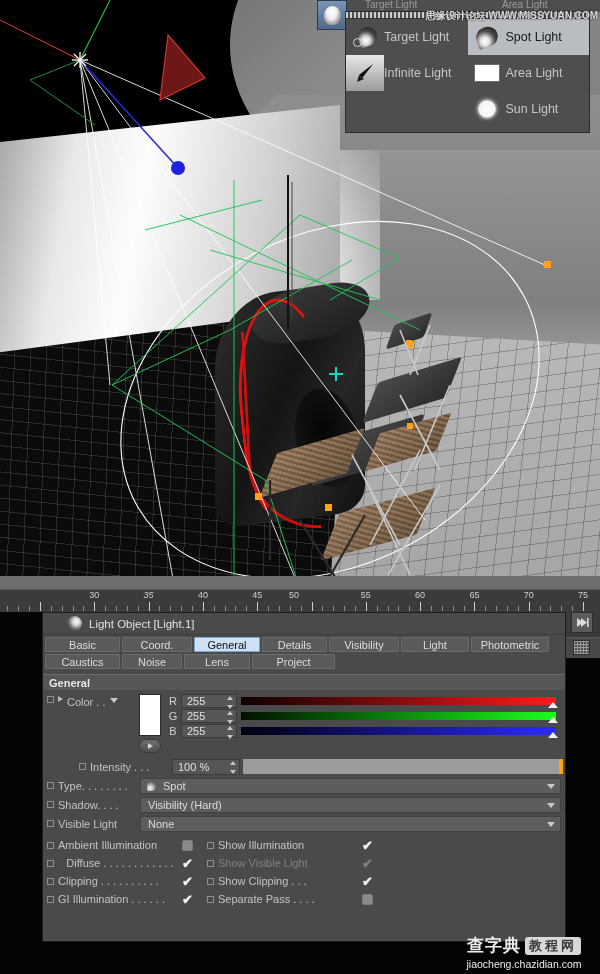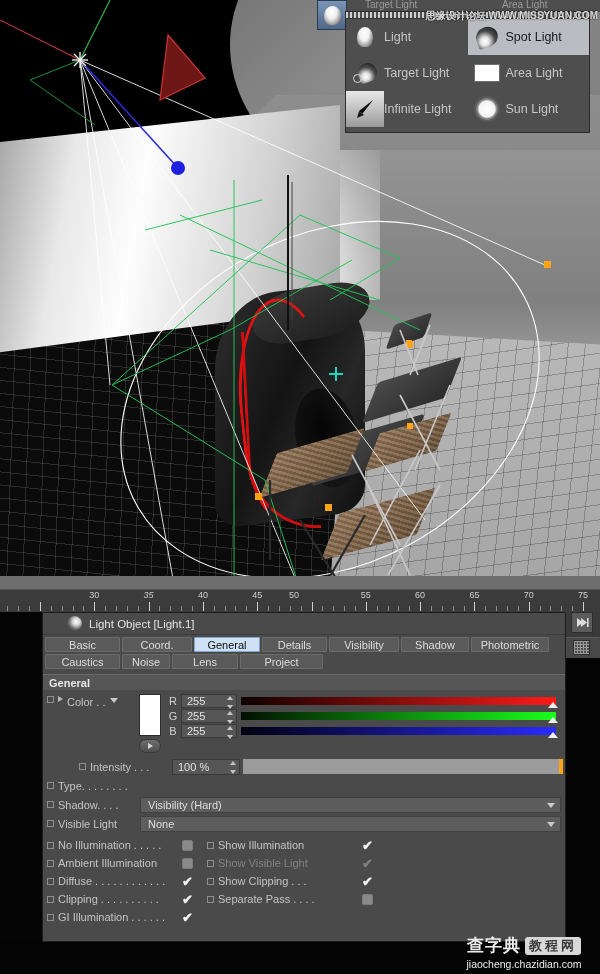--- a/index.html
+++ b/index.html
@@ -482,26 +482,26 @@
     <div class="lightglyph"></div>
     <span class="ttl">Light Object [Light.1]</span>
   </div>
 
   <div class="tabrow" id="tabrow1">
       <div class="tab" style="width: 75px;">Basic</div>
       <div class="tab" style="width: 70px;">Coord.</div>
       <div class="tab active" style="width: 66px;">General</div>
       <div class="tab" style="width: 65px;">Details</div>
       <div class="tab" style="width: 70px;">Visibility</div>
-      <div class="tab" style="width: 68px;">Shadow</div>
+      <div class="tab" style="width: 68px;">Light</div>
       <div class="tab" style="width: 78px;">Photometric</div>
     </div>
   <div class="tabrow" id="tabrow2">
       <div class="tab" style="width: 75px;">Caustics</div>
-      <div class="tab" style="width: 48px;">Noise</div>
+      <div class="tab" style="width: 60px;">Noise</div>
       <div class="tab" style="width: 66px;">Lens</div>
       <div class="tab" style="width: 83px;">Project</div>
     </div>
 
   <div class="secthead">General</div>
 
   <div style="display:flex; padding:4px 0 0 4px;">
     <div style="width:92px; display:flex; align-items:flex-start; padding-top:2px;">
       <div class="cbsm"></div>
       <div class="arrow-r"></div>
@@ -561,20 +561,25 @@
         </span>
     </div>
     <div style="flex:1; height:15px; background:#9b9b9b; margin-left:3px; margin-right:2px; position:relative;">
       <div style="position:absolute;right:0;top:0;width:4px;height:15px;background:#ffa419;"></div>
     </div>
   </div>
 
   <div class="prow">
     <div class="cbsm"></div>
     <span class="plabel" style="width:82px;">Type. . . . . . . .</span>
+    <div class="dropdown" style="flex:1; margin-right:4px; padding-left:22px;">
+      <span style="position:absolute;left:6px;top:3px;width:9px;height:9px;border-radius:50% 50% 50% 10%;background:radial-gradient(circle at 35% 68%,#fff,#3b3b3b);"></span>
+      <span>Spot</span>
+      <span class="dd-arrow"></span>
+    </div>
   </div>
 
   <div class="prow">
     <div class="cbsm"></div>
     <span class="plabel" style="width:82px;">Shadow. . . .</span>
     <div class="dropdown" style="flex:1; margin-right:4px;">
       <span>Visibility (Hard)</span>
       <span class="dd-arrow"></span>
     </div>
   </div>
@@ -585,29 +590,24 @@
     <div class="dropdown" style="flex:1; margin-right:4px;">
       <span>None</span>
       <span class="dd-arrow"></span>
     </div>
   </div>
 
   <div style="display:flex; margin-top:3px;">
     <div style="width:160px;" id="cbleft">
         <div class="prow" style="height: 18px;">
           <div class="cbsm"></div>
-          <span class="plabel" style="flex: 1 1 0%;">No Illumination . . . . .</span>
-          <span class="cbbig" style="margin-right: 10px;"></span>
-        </div>
-        <div class="prow" style="height: 18px;">
-          <div class="cbsm"></div>
           <span class="plabel" style="flex: 1 1 0%;">Ambient Illumination</span>
           <span class="cbbig" style="margin-right: 10px;"></span>
         </div>
-        <div class="prow" style="height: 18px;">
+        <div class="prow" style="height: 18px; text-align: center;">
           <div class="cbsm"></div>
           <span class="plabel" style="flex: 1 1 0%;">Diffuse . . . . . . . . . . . .</span>
           <span class="check" style="margin-right: 10px;">✔</span>
         </div>
         <div class="prow" style="height: 18px;">
           <div class="cbsm"></div>
           <span class="plabel" style="flex: 1 1 0%;">Clipping . . . . . . . . . .</span>
           <span class="check" style="margin-right: 10px;">✔</span>
         </div>
         <div class="prow" style="height: 18px;">
@@ -651,26 +651,20 @@
 </div>
 
 <div id="lightbtn">
   <div class="bulb"></div>
 </div>
 
 <div id="popup">
   <div class="grip"></div>
   <div class="cols">
     <div class="col" id="popcolL">
-        <div class="mitem">
-          <span class="micon">
-            <span class="ic-bulb"></span>
-          </span>
-          <span class="mlabel">Light</span>
-        </div>
         <div class="mitem">
           <span class="micon">
             <span class="ic-target">
               <span class="ball"></span>
               <span class="cross"></span>
             </span>
           </span>
           <span class="mlabel">Target Light</span>
         </div>
         <div class="mitem">

